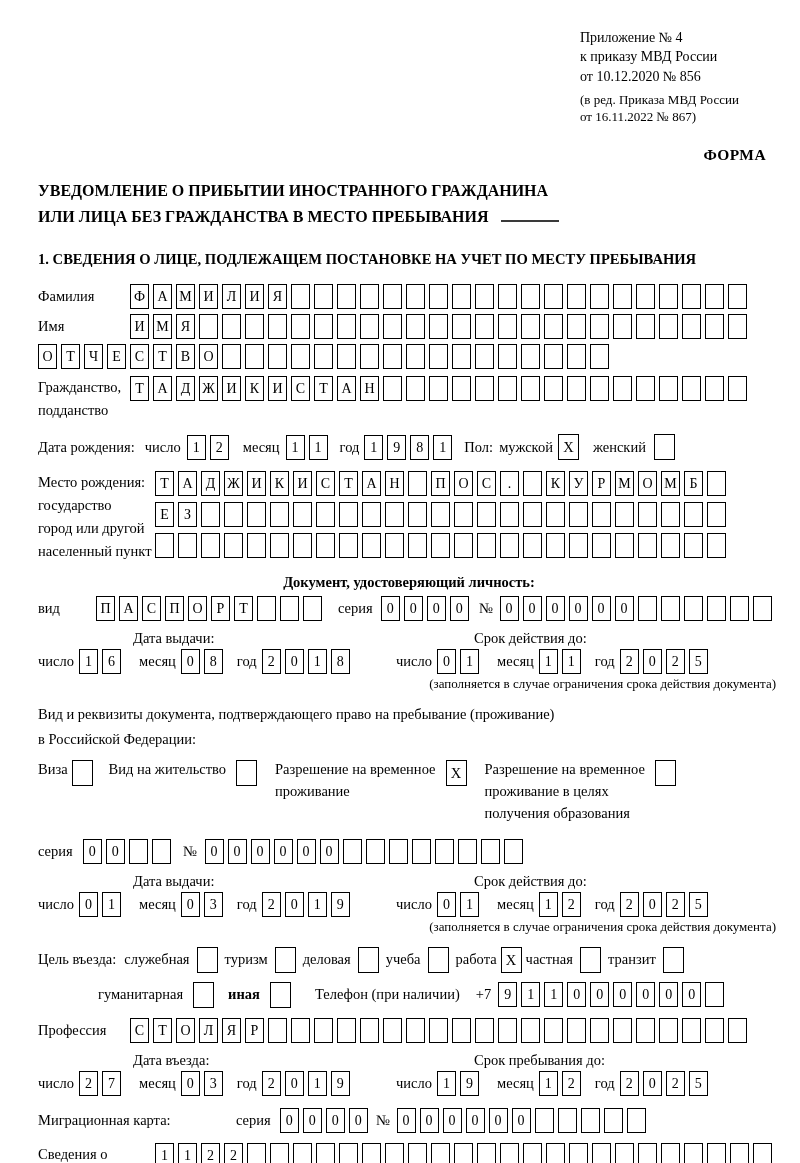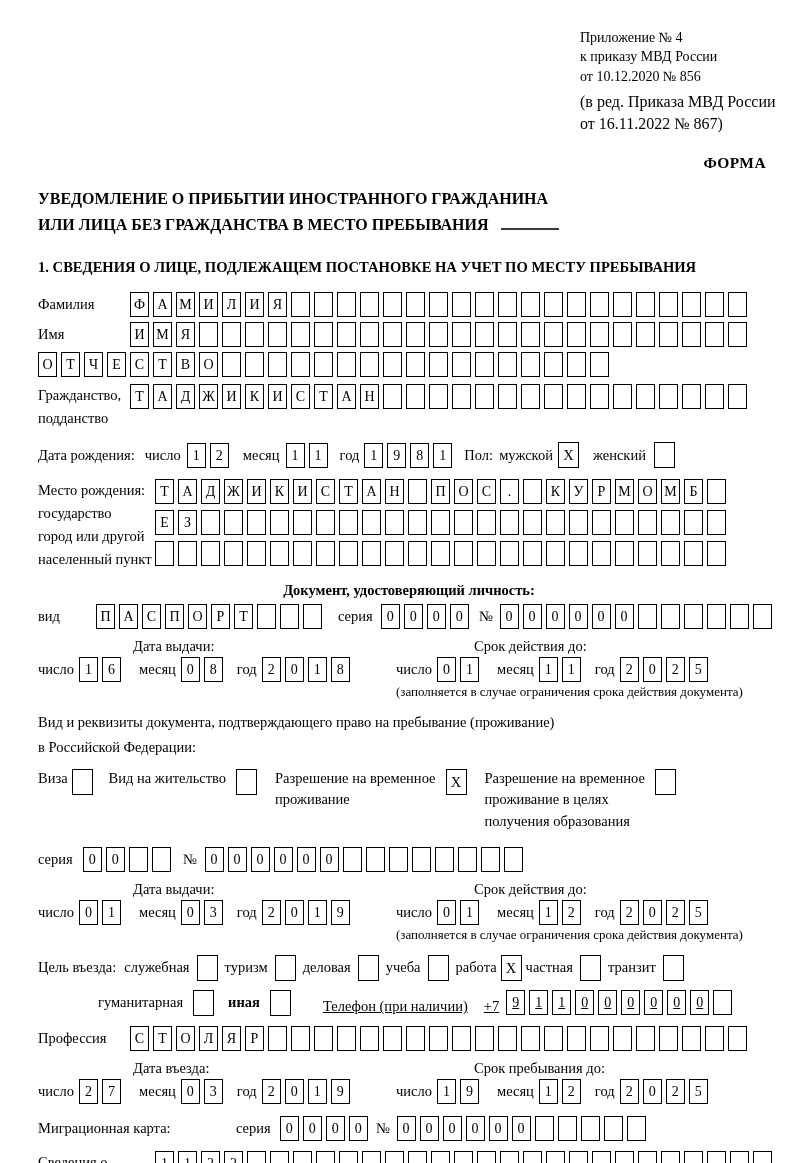--- a/index.html
+++ b/index.html
@@ -1,21 +1,21 @@
 <!DOCTYPE html>
 <html lang="ru"><head>
 <meta charset="utf-8">
 <style>
   html, body { margin:0; padding:0; background:#ffffff; }
   body { width:800px; min-height:1163px; color:#000; font-family:"Liberation Serif", serif; font-size:14.5px; }
   .page { box-sizing:border-box; width:800px; min-height:1163px; padding:28px 20px 16px 38px; }
 
   
   .appendix { margin-left:auto; width:200px; line-height:1.38; font-size:14px; }
-  .appendix-sub { margin-top:5px; font-size:16px; line-height:1.35; }
+  .appendix-sub { margin-top:5px; font-size:13px; line-height:1.35; }
   .forma { text-align:right; padding-right:14px; font-weight:bold; font-size:15.5px; margin-top:20px; letter-spacing:.4px; }
 
   .title { text-align:left; font-weight:bold; font-size:16px; line-height:1.6; margin-top:14px; }
   .blank-line { display:inline-block; width:58px; border-bottom:2.4px solid #3a3a3a; height:3px; margin-left:12px; }
 
   .sec-heading { font-weight:bold; font-size:14.6px; margin-top:22px; }
 
   .frow { display:flex; align-items:center; margin-top:5px; }
   .frow.top { align-items:flex-start; }
   .lbl { flex-shrink:0; }
@@ -32,37 +32,37 @@
   .dates { display:flex; margin-top:9px; }
   .dcol-left { width:358px; flex-shrink:0; }
   .dcol-right { width:384px; flex-shrink:0; }
   .date-head { margin-bottom:2px; }
   .dcol-left .date-head { margin-left:95px; }
   .dcol-right .date-head { margin-left:78px; }
   .date-line { display:flex; align-items:center; }
   .date-line .dl { margin-right:5px; }
   .date-line .dl.m { margin-left:14px; }
   .date-line .dl.y { margin-left:10px; }
-  .fill-note { text-align:left; font-size:13px; margin-top:2px; padding-right:4px; }
+  .fill-note { text-align:right; font-size:13px; margin-top:2px; padding-right:4px; }
 
   .doc-heading { text-align:center; font-weight:bold; margin-top:10px; margin-bottom:4px; }
 
   .intro { margin-top:10px; line-height:1.7; }
 
   .options-row { display:flex; align-items:flex-start; margin-top:8px; }
   .opt { display:flex; align-items:flex-start; }
   .opt .optlabel { line-height:1.5; }
   .opt .cbox { margin-left:10px; margin-top:1px; }
 
   .purpose-row { display:flex; align-items:center; margin-top:12px; flex-wrap:nowrap; }
   .purpose-row .plabel { margin-right:6px; }
   .purpose-row .popt { display:flex; align-items:center; margin-left:7px; }
   .purpose-row .popt .cbox { margin-left:7px; }
   .purpose2 { margin-left:60px; margin-top:9px; }
-  .phone-wrap { display:flex; align-items:flex-end; margin-left:32px;text-decoration:underline; }
+  .phone-wrap { display:flex; align-items:center; margin-left:24px; }
   .phone-prefix { margin:0 7px 0 16px; }
 
   .two-col { display:flex; align-items:flex-start; }
   .stack > .cells { margin-bottom:6px; }
 </style>
 </head>
 <body>
 
 <div class="page">
 

